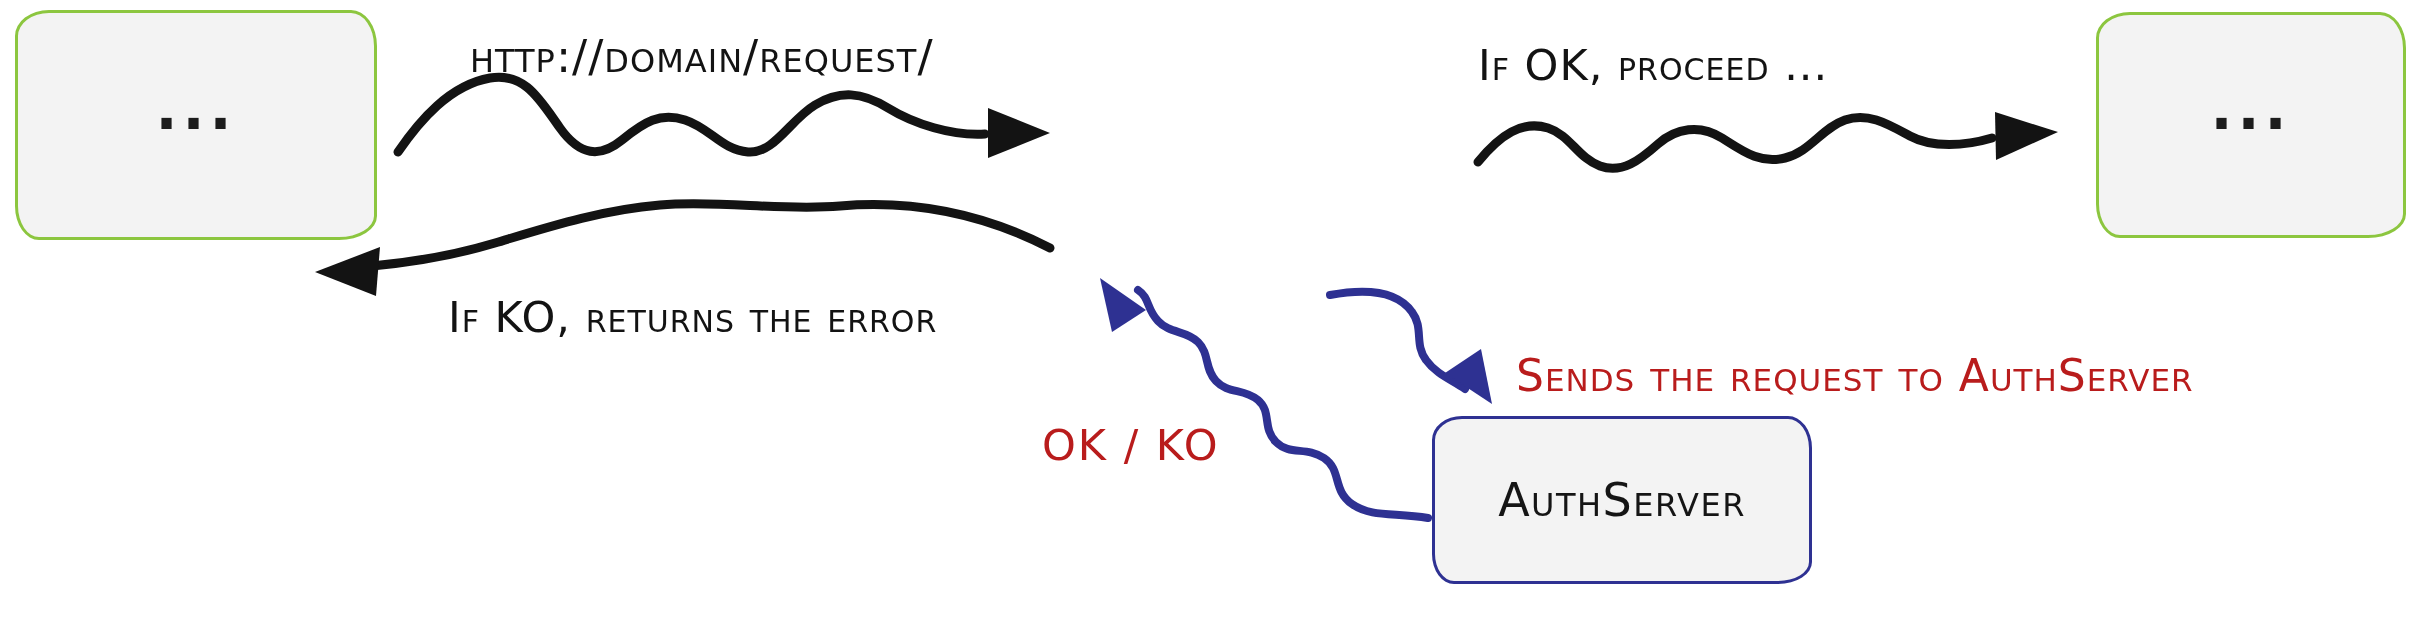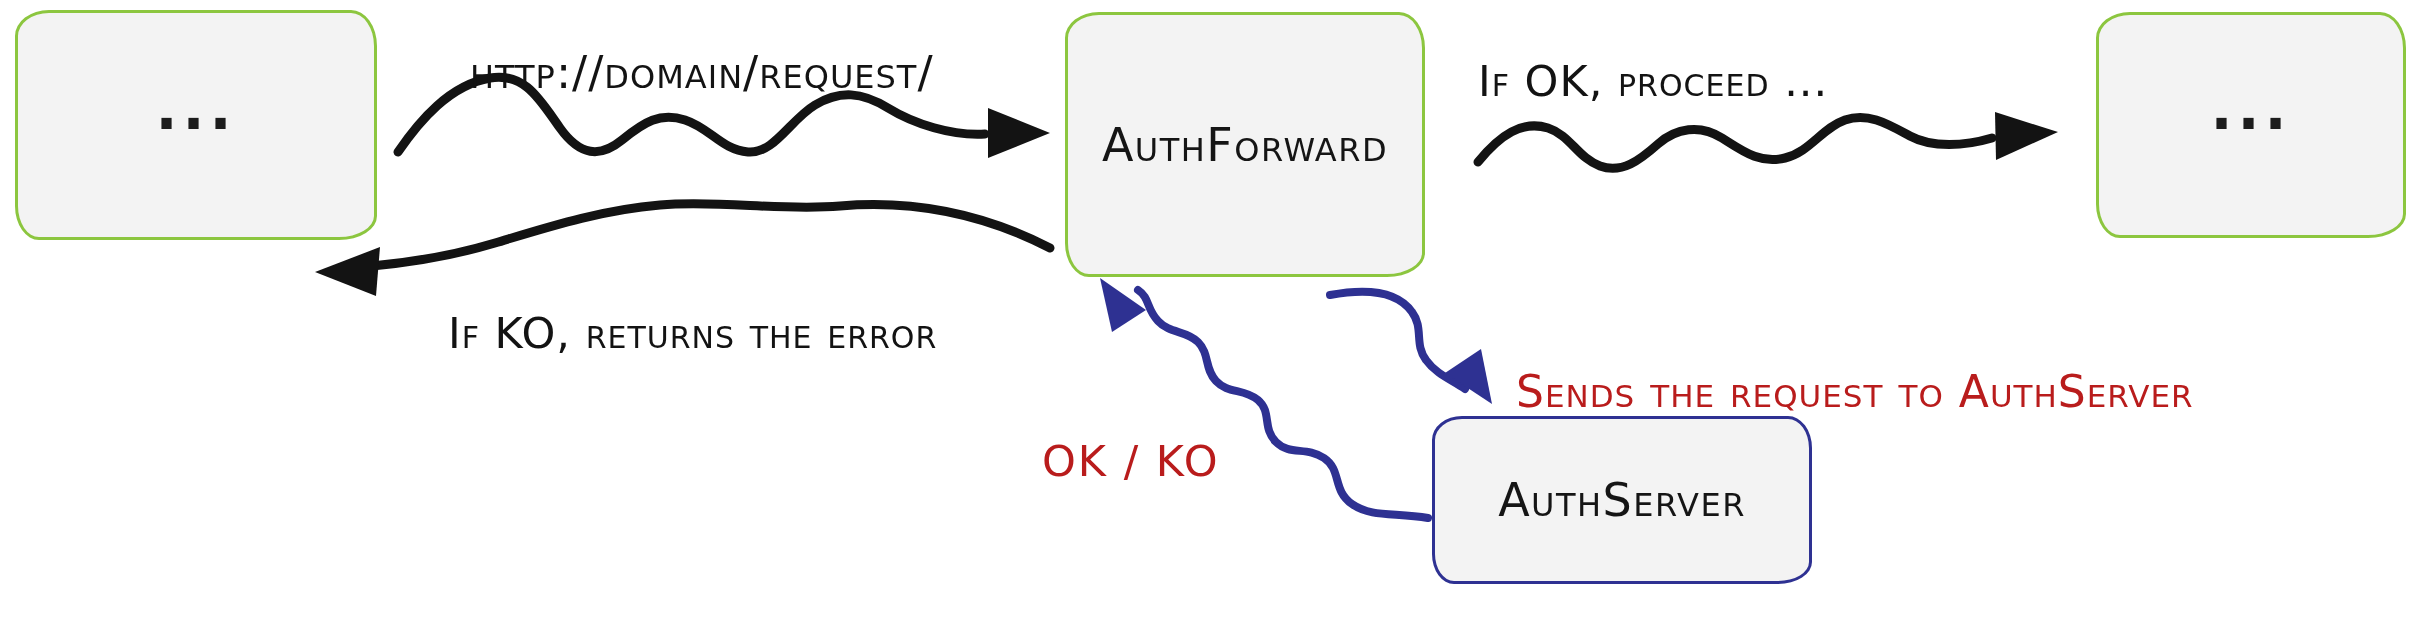--- a/index.html
+++ b/index.html
@@ -68,21 +68,20 @@
     letter-spacing: 5px;
     color: #1c1c1c;
     transform: translateY(-16px);
     white-space: nowrap;
   }
   .edge-label {
     position: absolute;
     font-variant: small-caps;
     white-space: nowrap;
     letter-spacing: 1px;
-    margin-top: 16px;
   }
   .edge-black { color: #131313; }
   .edge-blue  { color: #b91c1c; }
 
   .lbl-request   { left: 470px;  top: 30px;  font-size: 45px; }
   .lbl-ok        { left: 1478px; top: 40px;  font-size: 43px; }
   .lbl-ko        { left: 448px;  top: 292px; font-size: 43px; }
   .lbl-send      { left: 1516px; top: 350px; font-size: 44px; }
   .lbl-okko      { left: 1042px; top: 420px; font-size: 43px; letter-spacing: 2px; }
 
@@ -111,23 +110,20 @@
     <polygon class="head-blue" points="1492,404 1445,373 1481,349"></polygon>
 
     <path class="arrow-blue" d="M1428,518 C1396,512 1372,518 1352,504 C1332,490 1342,470 1324,458 C1306,446 1290,456 1276,442 C1262,428 1272,412 1258,400 C1244,388 1228,394 1216,381 C1204,368 1210,354 1198,342 C1186,330 1170,334 1158,321 C1146,308 1150,298 1138,290"></path>
     <polygon class="head-blue" points="1100,278 1112,332 1146,310"></polygon>
   </svg>
 
   <div class="node node-green node-left">
     <span class="dots-label">...</span>
   </div>
 
-  <div class="node node-green node-authforward">
-    <span class="node-label">AuthForward</span>
-  </div>
 
   <div class="node node-green node-right">
     <span class="dots-label">...</span>
   </div>
 
   <div class="node node-blue node-authserver">
     <span class="node-label">AuthServer</span>
   </div>
 
   <div class="edge-label edge-black lbl-request">http://domain/request/</div>

